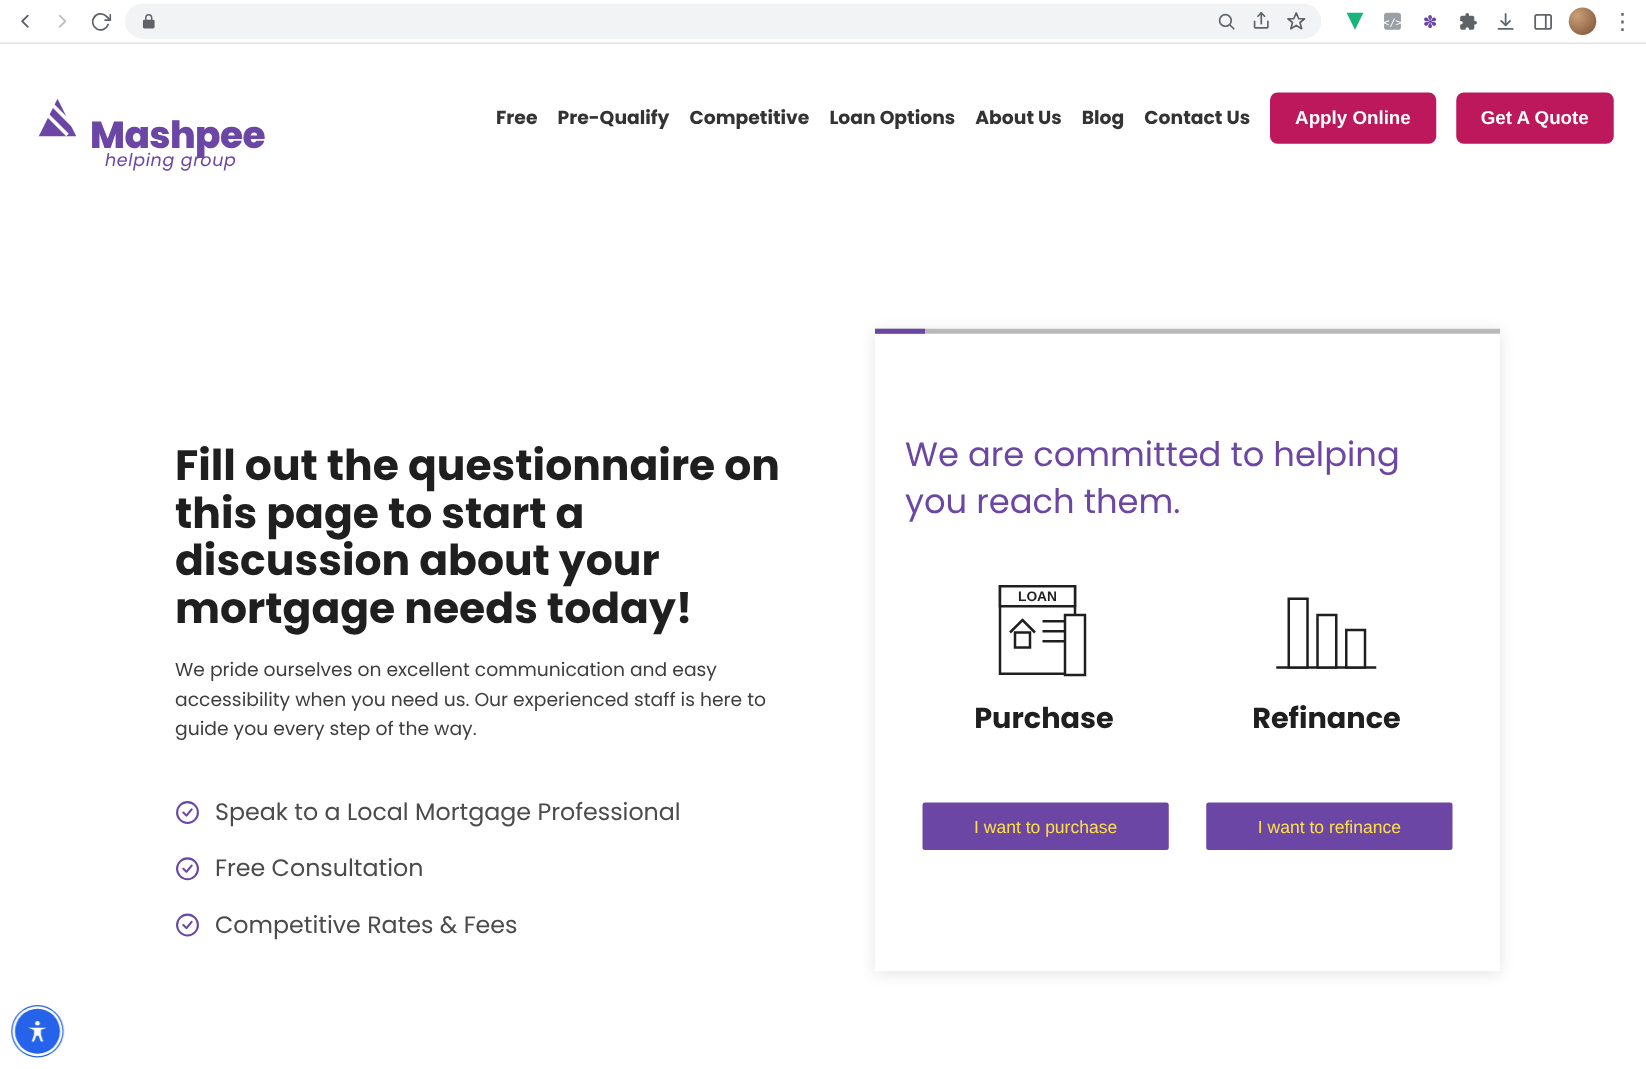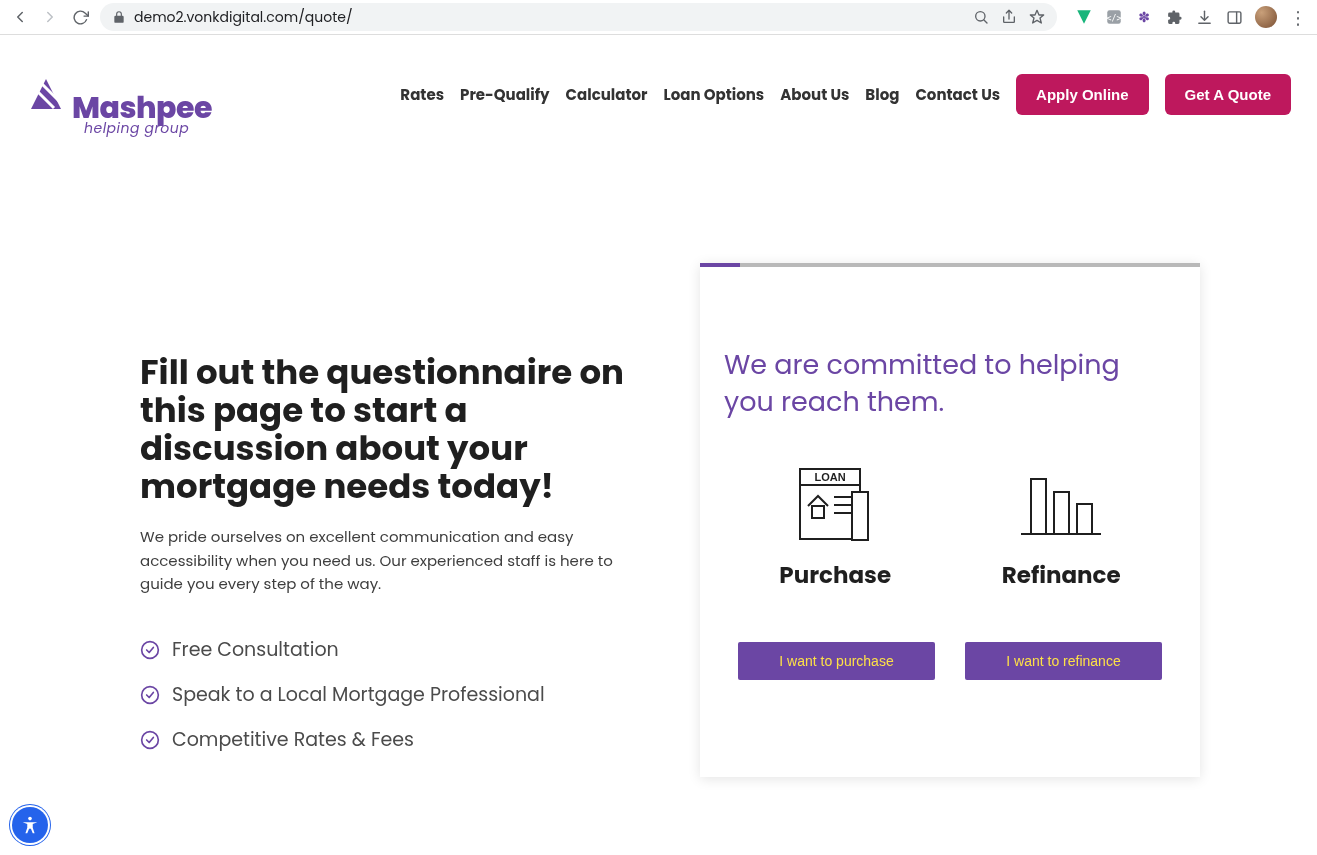--- a/index.html
+++ b/index.html
@@ -253,21 +253,20 @@
     <svg viewBox="0 0 24 24" width="17" height="17" stroke="#5f6368" stroke-width="2" fill="none" stroke-linecap="round" stroke-linejoin="round">
         <polyline points="23 4 23 10 17 10"></polyline>
         <path d="M20.49 15a9 9 0 1 1-2.12-9.36L23 10"></path>
       </svg>
   </div>
 
   <div class="omnibox">
     <svg class="lock" viewBox="0 0 24 24" fill="#5f6368">
         <path d="M12 2a5 5 0 0 0-5 5v3H6a2 2 0 0 0-2 2v8a2 2 0 0 0 2 2h12a2 2 0 0 0 2-2v-8a2 2 0 0 0-2-2h-1V7a5 5 0 0 0-5-5zm-3 5a3 3 0 1 1 6 0v3H9V7z"></path>
       </svg>
-    <span>demo2.vonkdigital.com/quote/</span>
     <div class="omnibox-right">
       <svg viewBox="0 0 24 24" width="16" height="16" stroke="#5f6368" stroke-width="2" fill="none" stroke-linecap="round">
           <circle cx="11" cy="11" r="7"></circle>
           <line x1="21" y1="21" x2="16.5" y2="16.5"></line>
         </svg>
       <svg viewBox="0 0 24 24" width="16" height="16" stroke="#5f6368" stroke-width="2" fill="none" stroke-linecap="round" stroke-linejoin="round">
           <path d="M4 12v7a1 1 0 0 0 1 1h14a1 1 0 0 0 1-1v-7"></path>
           <polyline points="16 6 12 2 8 6"></polyline>
           <line x1="12" y1="2" x2="12" y2="15"></line>
         </svg>
@@ -320,50 +319,50 @@
       <line x1="6" y1="12" x2="28" y2="34" stroke="#fff" stroke-width="3"></line>
       <line x1="12" y1="6" x2="34" y2="28" stroke="#fff" stroke-width="3"></line>
     </svg>
     <div class="logo-text">
       <span class="logo-main">Mashpee</span>
       <span class="logo-sub">helping group</span>
     </div>
   </div>
 
   <nav class="nav">
-    <a href="#">Rates</a>
+    <a href="#">Free</a>
     <a href="#">Pre-Qualify</a>
-    <a href="#">Calculator</a>
+    <a href="#">Competitive</a>
     <a href="#">Loan Options</a>
     <a href="#">About Us</a>
     <a href="#">Blog</a>
     <a href="#">Contact Us</a>
     <button class="cta-btn">Apply Online</button>
     <button class="cta-btn">Get A Quote</button>
   </nav>
 </header>
 
 <main class="main">
   <section class="left">
     <h1>Fill out the questionnaire on this page to start a discussion about your mortgage needs today!</h1>
     <p class="sub">We pride ourselves on excellent communication and easy accessibility when you need us. Our experienced staff is here to guide you every step of the way.</p>
     <div class="feature-list">
       <div class="feature-item">
         <svg class="check" viewBox="0 0 24 24" fill="none" stroke="currentColor" stroke-width="2" stroke-linecap="round" stroke-linejoin="round">
             <circle cx="12" cy="12" r="10"></circle>
             <polyline points="8 12 11 15 16 9"></polyline>
           </svg>
-        <span>Free Consultation</span>
+        <span>Speak to a Local Mortgage Professional</span>
       </div>
       <div class="feature-item">
         <svg class="check" viewBox="0 0 24 24" fill="none" stroke="currentColor" stroke-width="2" stroke-linecap="round" stroke-linejoin="round">
             <circle cx="12" cy="12" r="10"></circle>
             <polyline points="8 12 11 15 16 9"></polyline>
           </svg>
-        <span>Speak to a Local Mortgage Professional</span>
+        <span>Free Consultation</span>
       </div>
       <div class="feature-item">
         <svg class="check" viewBox="0 0 24 24" fill="none" stroke="currentColor" stroke-width="2" stroke-linecap="round" stroke-linejoin="round">
             <circle cx="12" cy="12" r="10"></circle>
             <polyline points="8 12 11 15 16 9"></polyline>
           </svg>
         <span>Competitive Rates &amp; Fees</span>
       </div>
     </div>
   </section>

